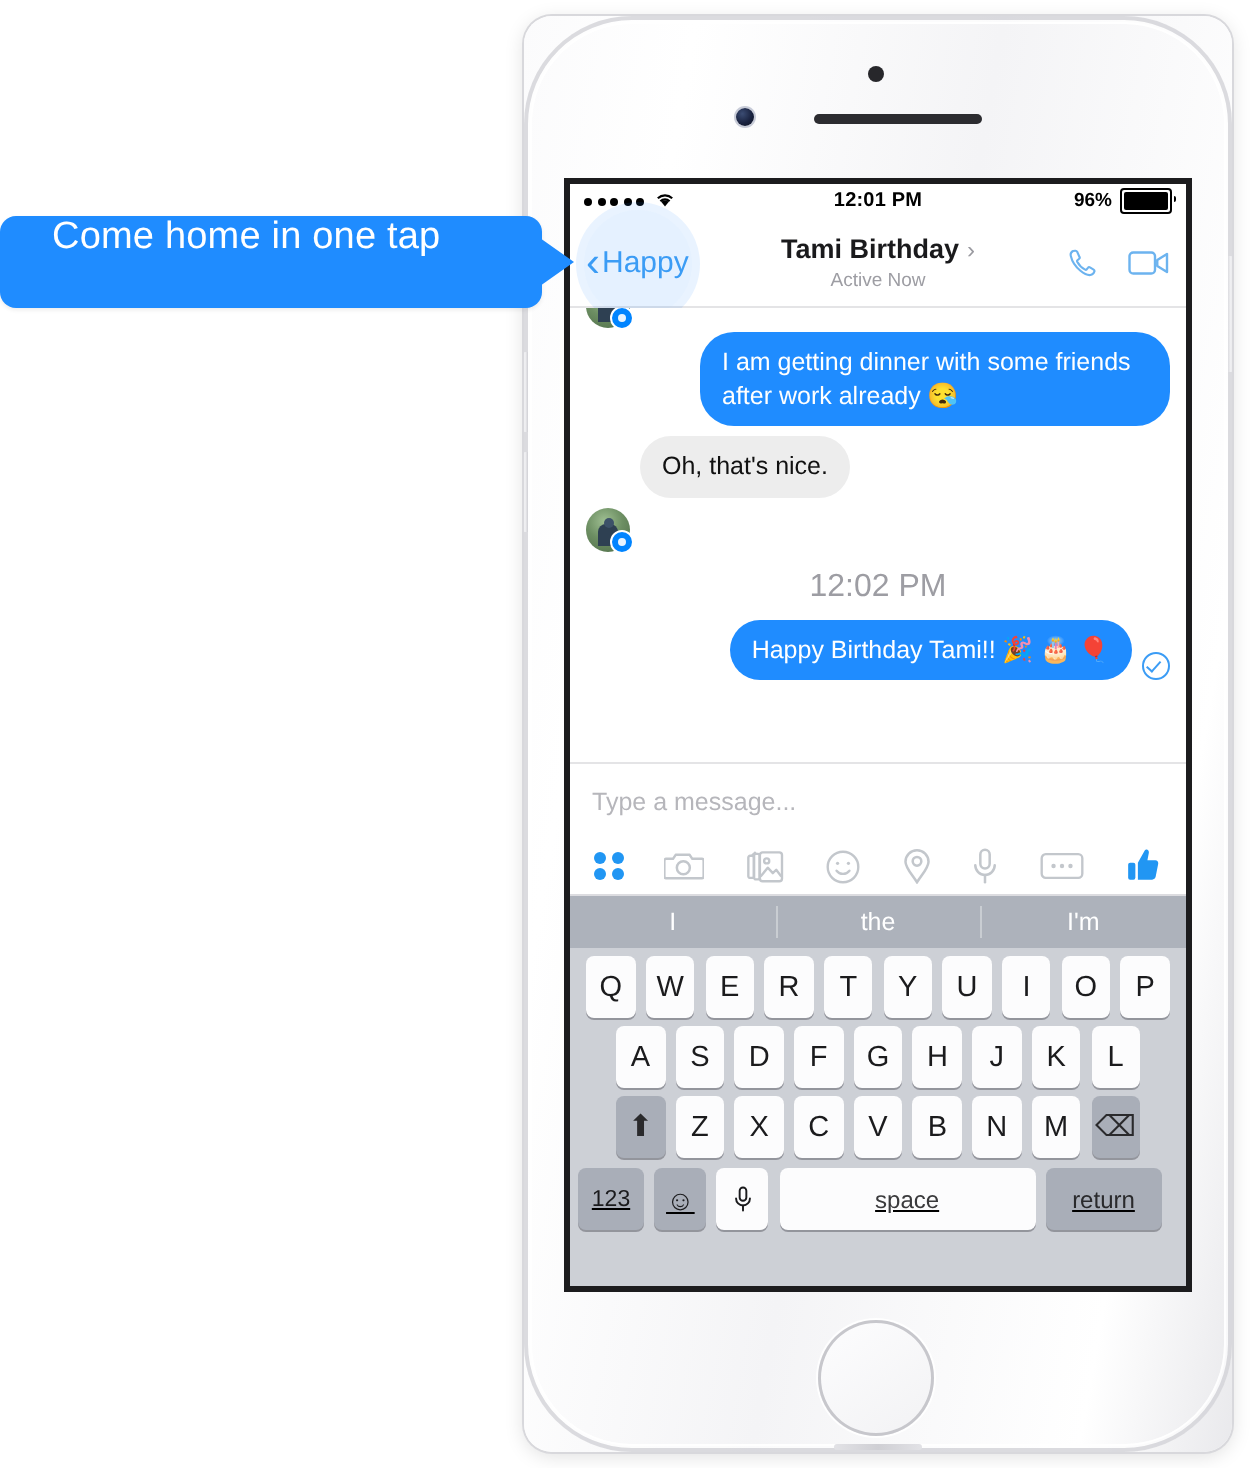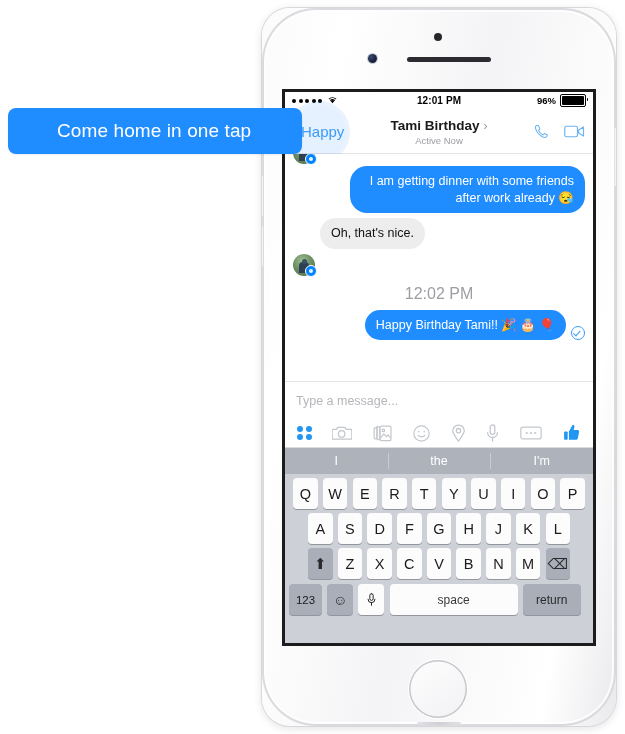--- a/index.html
+++ b/index.html
@@ -6,47 +6,46 @@
   body{
     width:625px;height:734px;
     background:#ffffff;
     font-family:"Liberation Sans", sans-serif;
     overflow:hidden;
     position:relative;
   }
 
   
   .callout{
-    position:absolute;left:8px;top:108px;
+    position:absolute;left:0;top:108px;
     width:271px;height:46px;
     background:#1f8cff;
     border-radius:8px;
-    display:flex;align-items:center;
+    display:flex;
     box-shadow:0 1px 2px rgba(0,0,0,.08);
     z-index:40;
-    padding-left:23px;
   }
   .callout-text{
     color:#ffffff;font-size:19px;letter-spacing:.1px;
     margin-left:26px;white-space:nowrap;
   }
   .callout-arrow{
     position:absolute;left:270px;top:11px;
     width:0;height:0;
     border-top:12px solid transparent;
     border-bottom:12px solid transparent;
     border-left:17px solid #1f8cff;
   }
 
   
   .phone{
     position:absolute;left:262px;top:8px;
     width:354px;height:718px;
     background:linear-gradient(100deg,#fbfbfc 0%,#ffffff 18%,#f4f4f6 50%,#ffffff 84%,#e9e9ec 100%);
-    border-radius:28px;
+    border-radius:14px;
     box-shadow:0 0 0 1px #d8d8dc, 0 2px 10px rgba(0,0,0,.13);
     overflow:hidden;
   }
   .phone-inner-edge{
     position:absolute;inset:3px;border-radius:51px;
     border:1px solid rgba(255,255,255,.85);
     pointer-events:none;
   }
   .phone-rim{
     position:absolute;inset:0;border-radius:54px;
@@ -140,21 +139,21 @@
   .nav-status{font-size:9.5px;color:#9d9da3;margin-top:1px;}
   .nav-actions{margin-left:auto;display:flex;gap:14px;align-items:center;z-index:2;}
   .nav-actions svg{display:block;}
 
   
   .thread{
     height:calc(551px - 17px - 44px - 37px - 28px - 198px);
     background:#fff;padding:0 8px;overflow:hidden;position:relative;
   }
   .row{display:flex;align-items:flex-end;margin-bottom:5px;}
-  .row.out{justify-content:flex-end;text-align:right;}
+  .row.out{justify-content:flex-end;}
   .row.in{justify-content:flex-start;}
   .bubble{
     max-width:213px;padding:7px 11px;border-radius:17px;
     font-size:12.5px;line-height:1.32;word-wrap:break-word;
   }
   .bubble.out{background:#1f8cff;color:#fff;}
   .bubble.in{background:#ededed;color:#111;}
   .avatar{
     width:22px;height:22px;border-radius:50%;flex:0 0 22px;margin-right:5px;position:relative;
     background:radial-gradient(circle at 42% 30%, #9fbf92 0%, #6d8f63 45%, #4d6b47 100%);
@@ -232,21 +231,21 @@
     box-shadow:0 1px 0 rgba(100,100,110,.55);
   }
   .krow.r2{padding-left:0;}
   .krow.r3 .key{width:24.5px;}
   .key.wide{width:33px;background:#a9aeb8;color:#2a2a2c;}
   .key.num{width:33px;background:#a9aeb8;font-size:11.5px;}
   .key.sm{width:26px;background:#a9aeb8;}
   .key.mic{width:26px;background:#fcfcfd;}
   .key.space{flex:1;max-width:128px;font-size:12px;color:#3a3a3c;}
   .key.ret{width:58px;background:#a9aeb8;font-size:12px;color:#2a2a2c;}
-  .krow.r4{padding:5px 4px 0;align-items:flex-start;gap:5.2px;justify-content:flex-start;}
+  .krow.r4{padding:5px 4px 0;align-items:flex-start;gap:5.2px;justify-content:flex-start;text-decoration:underline;}
   .krow.r3{padding-left:0;padding-right:0;}
   .shift-arrow{font-size:15px;line-height:1;}
   .emoji{font-size:14px;}
 </style>
 </head>
 <body>
 
 <div class="callout">
   <span class="callout-text">Come home in one tap</span>
   <span class="callout-arrow"></span>

